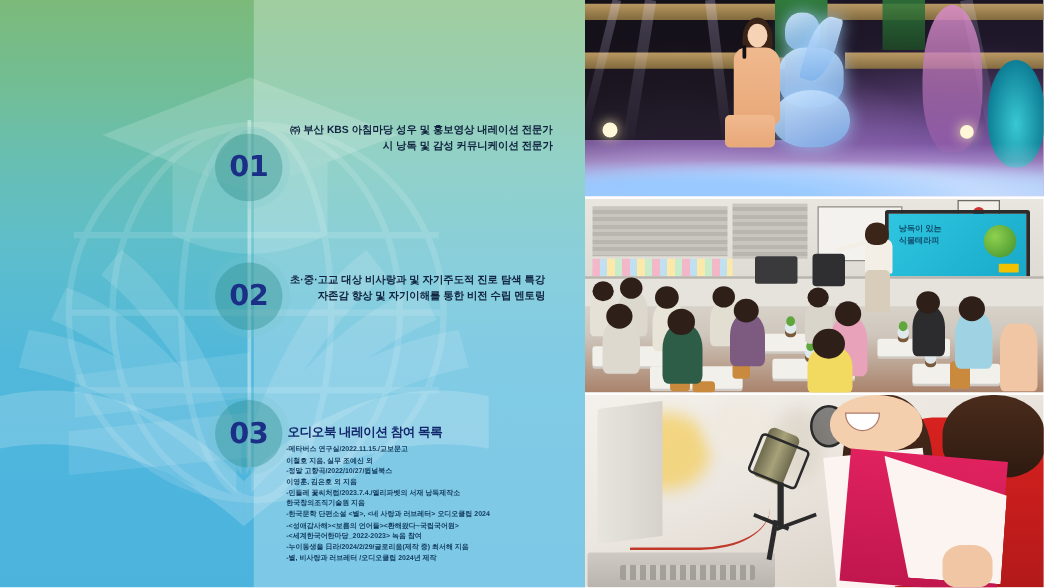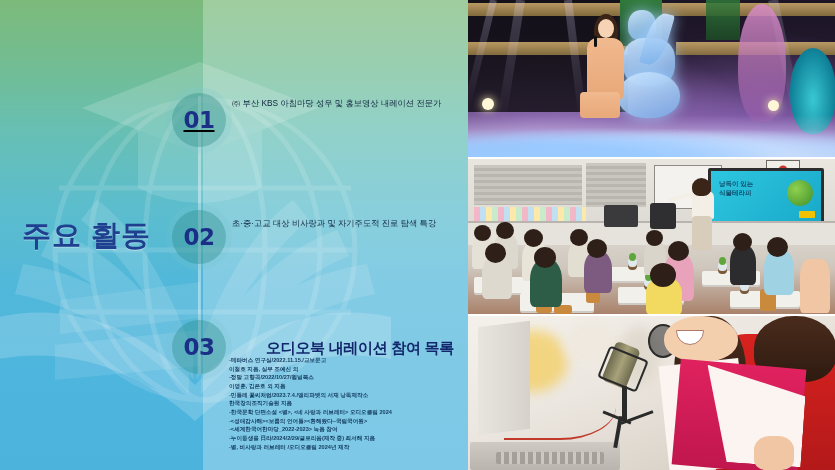--- a/index.html
+++ b/index.html
@@ -49,31 +49,30 @@
   }
   .badge span{
     font-size:23px;font-weight:bold;color:#1b2f86;letter-spacing:-0.5px;
     font-family:"DejaVu Sans","Liberation Sans",sans-serif;
   }
 
   .body-text{
     position:absolute;
     color:#10233f;
     font-size:8.3px;line-height:1.62;
-    font-weight:normal;
+    font-weight:bold;
     white-space:nowrap;
     text-align:right;
   }
   .body-text .ln{display:block;}
 
   .sec3-head{
     position:absolute;
-    color:#12266b;font-size:15px;font-weight:bold;letter-spacing:-0.3px;
+    color:#12266b;font-size:10px;font-weight:bold;letter-spacing:-0.3px;
     white-space:nowrap;
-    margin-left:36px;
   }
   .sec3-list{
     position:absolute;
     color:#123a5e;font-size:5.6px;line-height:1.55;font-weight:bold;
     white-space:nowrap;
   }
   .sec3-list .ln{display:block;}
 
   
   .photos{position:absolute;left:468px;top:0;width:367px;height:470px;background:#ffffff;}
@@ -191,37 +190,38 @@
           <g opacity="0.10">
             <path d="M60,300 L200,282 L200,318 L60,334 Z"></path>
             <path d="M55,345 L200,330 L200,366 L55,380 Z"></path>
           </g>
         </g>
       </svg>
     </div>
 
     <div class="connector"></div>
 
-    <div class="title">주요 활동</div>
 
     <div class="row" style="top:0;">
-      <div class="badge" style="left:172px;top:93px;text-decoration:underline;">
+      <div class="badge" style="left:172px;top:107px;">
         <span>01</span>
       </div>
       <div class="body-text" style="left:232px;top:97px;">
         <span class="ln">㈜ 부산 KBS 아침마당 성우 및 홍보영상 내레이션 전문가</span>
+        <span class="ln">시 낭독 및 감성 커뮤니케이션 전문가</span>
       </div>
     </div>
 
     <div class="row" style="top:0;">
       <div class="badge" style="left:172px;top:210px;">
         <span>02</span>
       </div>
       <div class="body-text" style="left:232px;top:217px;">
         <span class="ln">초·중·고교 대상 비사랑과 및 자기주도적 진로 탐색 특강</span>
+        <span class="ln">자존감 향상 및 자기이해를 통한 비전 수립 멘토링</span>
       </div>
     </div>
 
     <div class="row" style="top:0;">
       <div class="badge" style="left:172px;top:320px;">
         <span>03</span>
       </div>
       <div class="sec3-head" style="left:230px;top:339px;">오디오북 내레이션 참여 목록</div>
       <div class="sec3-list" style="left:229px;top:356px;">
         <span class="ln">-메타버스 연구실/2022.11.15./교보문고</span>

